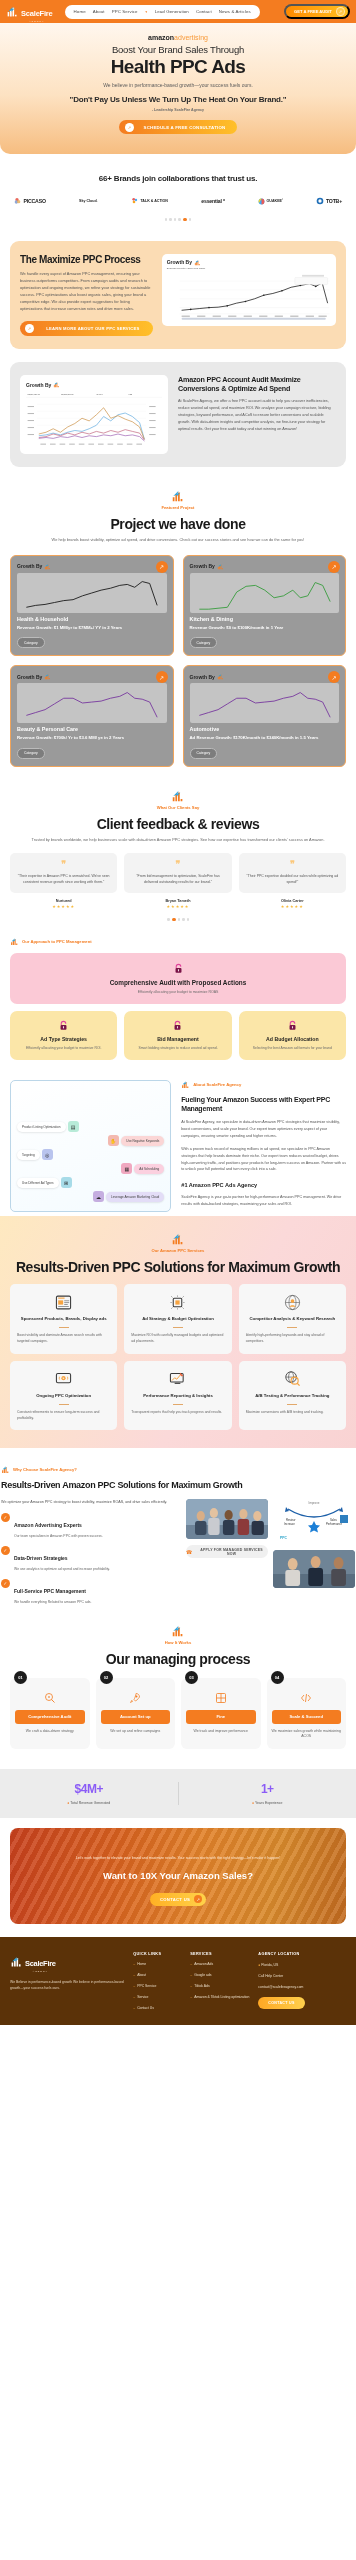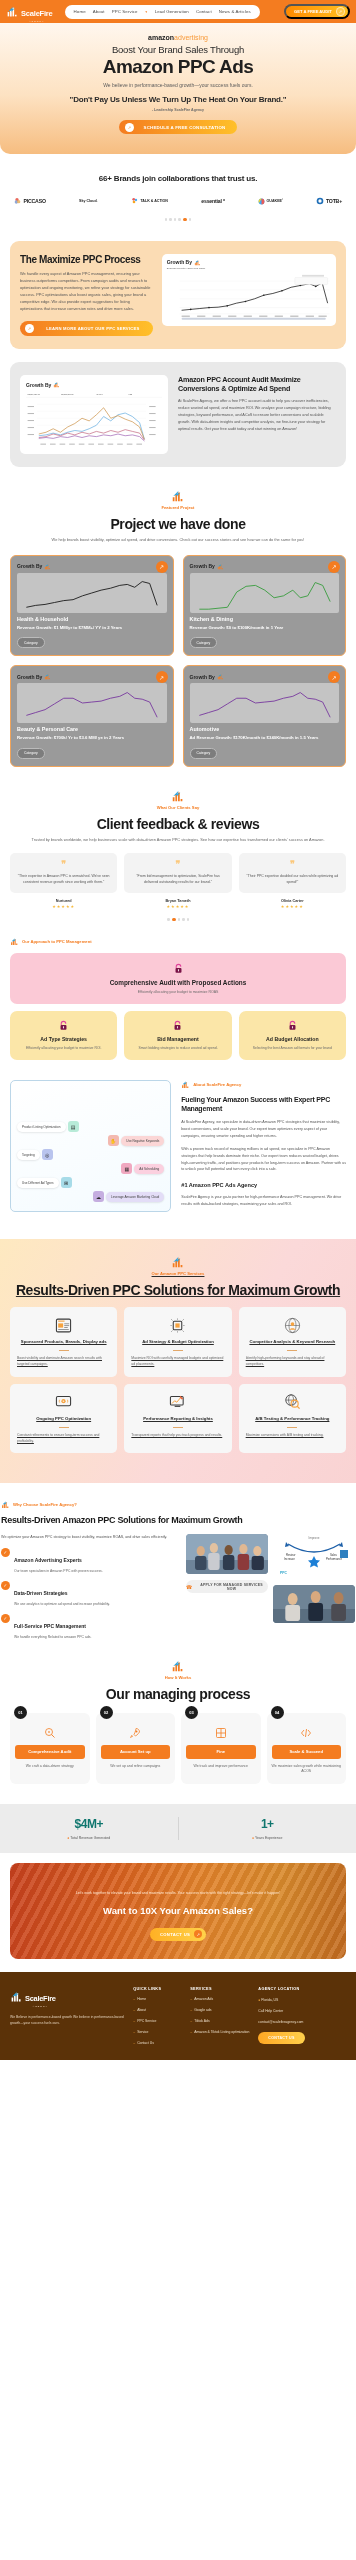--- a/index.html
+++ b/index.html
@@ -182,21 +182,21 @@
   
   .flow-row { display: flex; align-items: center; gap: 2px; margin-bottom: 3px;}
   .flow-row.right { justify-content: flex-end; }
   .flow-pill { background: #fff; border-radius: 20px; box-shadow: 0 .5px 2px #0002; padding: 3px 5px; font-size: 3.1px; color: #444; text-align: center; line-height:1.3;}
   .flow-pill.pink { background: #FBD6D6; }
   .flow-pill.rose { background: #FBD0DF; }
   .flow-pill.lav { background: #E3DDF7; }
   .flow-ic { width: 11px; height: 11px; border-radius: 3px; display:flex;align-items:center;justify-content:center;font-size:5px;}
 
   
-  .services { margin-top: 27px; background: linear-gradient(120deg,#FEE9C0,#FBD9D9 60%,#F9D3D3); padding: 16px 10px 30px; text-decoration: underline; }
+  .services { margin-top: 4px; background: linear-gradient(120deg,#FEE9C0,#FBD9D9 60%,#F9D3D3); padding: 16px 10px 18px; }
   .svc-grid { display: grid; grid-template-columns: 1fr 1fr 1fr; gap: 7px; margin-top: 9px; }
   .svc-card { background: #F7F7F7; border-radius: 5px; padding: 9px 7px; text-align: center; }
   .svc-icon { height: 18px; display:flex; align-items:center; justify-content:center; }
   .svc-title { font-size: 4.3px; font-weight: 800; color: #1f1f1f; margin-top: 5px; line-height: 1.4; }
   .svc-rule { width: 10px; height: 1px; background: #E2A86A; margin: 5px auto; }
   .svc-body { font-size: 3.4px; color: #666; line-height: 1.7; text-align: left; }
 
   
   .why { padding: 17px 1px 0; }
   .why-title { font-size: 9px; font-weight: 800; color: #1a1a1a; margin-top: 6px; line-height: 1.3; letter-spacing:-.3px;}
@@ -220,21 +220,21 @@
   .step { background: #F7F7F7; border-radius: 6px; padding: 13px 5px 9px; text-align: center; position: relative; }
   .step-num { position: absolute; top: -7px; left: 4px; width: 13px; height: 13px; border-radius: 50%; background: #1C1C1C; color:#fff; font-size:4px; font-weight:700; display:flex;align-items:center;justify-content:center;}
   .step-ic { height: 14px; display:flex;align-items:center;justify-content:center; color:#F47C20; font-size: 10px;}
   .step-pill { background: #F47C20; color:#fff; border-radius: 3px; font-size: 4.2px; font-weight: 700; padding: 4px 2px; margin-top: 5px; line-height:1.3;}
   .step-body { font-size: 3.5px; color: #666; margin-top: 5px; line-height: 1.6; }
 
   
   .stats { margin-top: 20px; background: #ECECEC; display: flex; padding: 13px 0; }
   .stat { flex: 1; text-align: center; border-right: .7px solid #d4d4d4; }
   .stat:last-child { border-right: none; }
-  .stat-val { font-size: 12px; font-weight: 800; color: #0f766e; letter-spacing: -.5px;}
+  .stat-val { font-size: 12px; font-weight: 800; color: #8b5cf6; letter-spacing: -.5px;}
   .stat-lab { font-size: 3.5px; color: #555; margin-top: 5px; }
   .stat-lab b { color: #F47C20; }
 
   
   .cta-band { margin: 10px 10px 0; border-radius: 8px; overflow: hidden; position: relative; padding: 20px 16px 18px; text-align: center;
     background:
       repeating-linear-gradient(118deg, rgba(255,255,255,.10) 0 4px, rgba(0,0,0,.05) 4px 9px),
       linear-gradient(100deg,#C8401D 0%, #D9621F 32%, #E2822A 55%, #D98A2C 78%, #C26A1F 100%);
   }
   .cta-title { font-size: 9.5px; font-weight: 800; color: #fff; line-height: 1.35; letter-spacing:-.2px;}
@@ -294,21 +294,21 @@
       <span class="cta-header-label">GET A FREE AUDIT</span>
       <span class="cta-circle">↗</span>
     </button>
   </div>
 
   <div class="hero">
     <div class="hero-brand">
       <span>amazon</span><em>advertising</em>
     </div>
     <div class="hero-sub">Boost Your Brand Sales Through</div>
-    <div class="hero-title">Amazon PPC Ads</div>
+    <div class="hero-title">Health PPC Ads</div>
     <div class="hero-desc">We believe in performance-based growth—your success fuels ours.</div>
     <div class="hero-quote">"Don't Pay Us Unless We Turn Up The Heat On Your Brand."</div>
     <div class="hero-attrib">- Leadership ScaleFire Agency</div>
     <button class="hero-btn">
       <span class="hero-btn-dot">↗</span>
       <span class="hero-btn-label">SCHEDULE A FREE CONSULTATION</span>
     </button>
   </div>
 
   <div class="trust">

